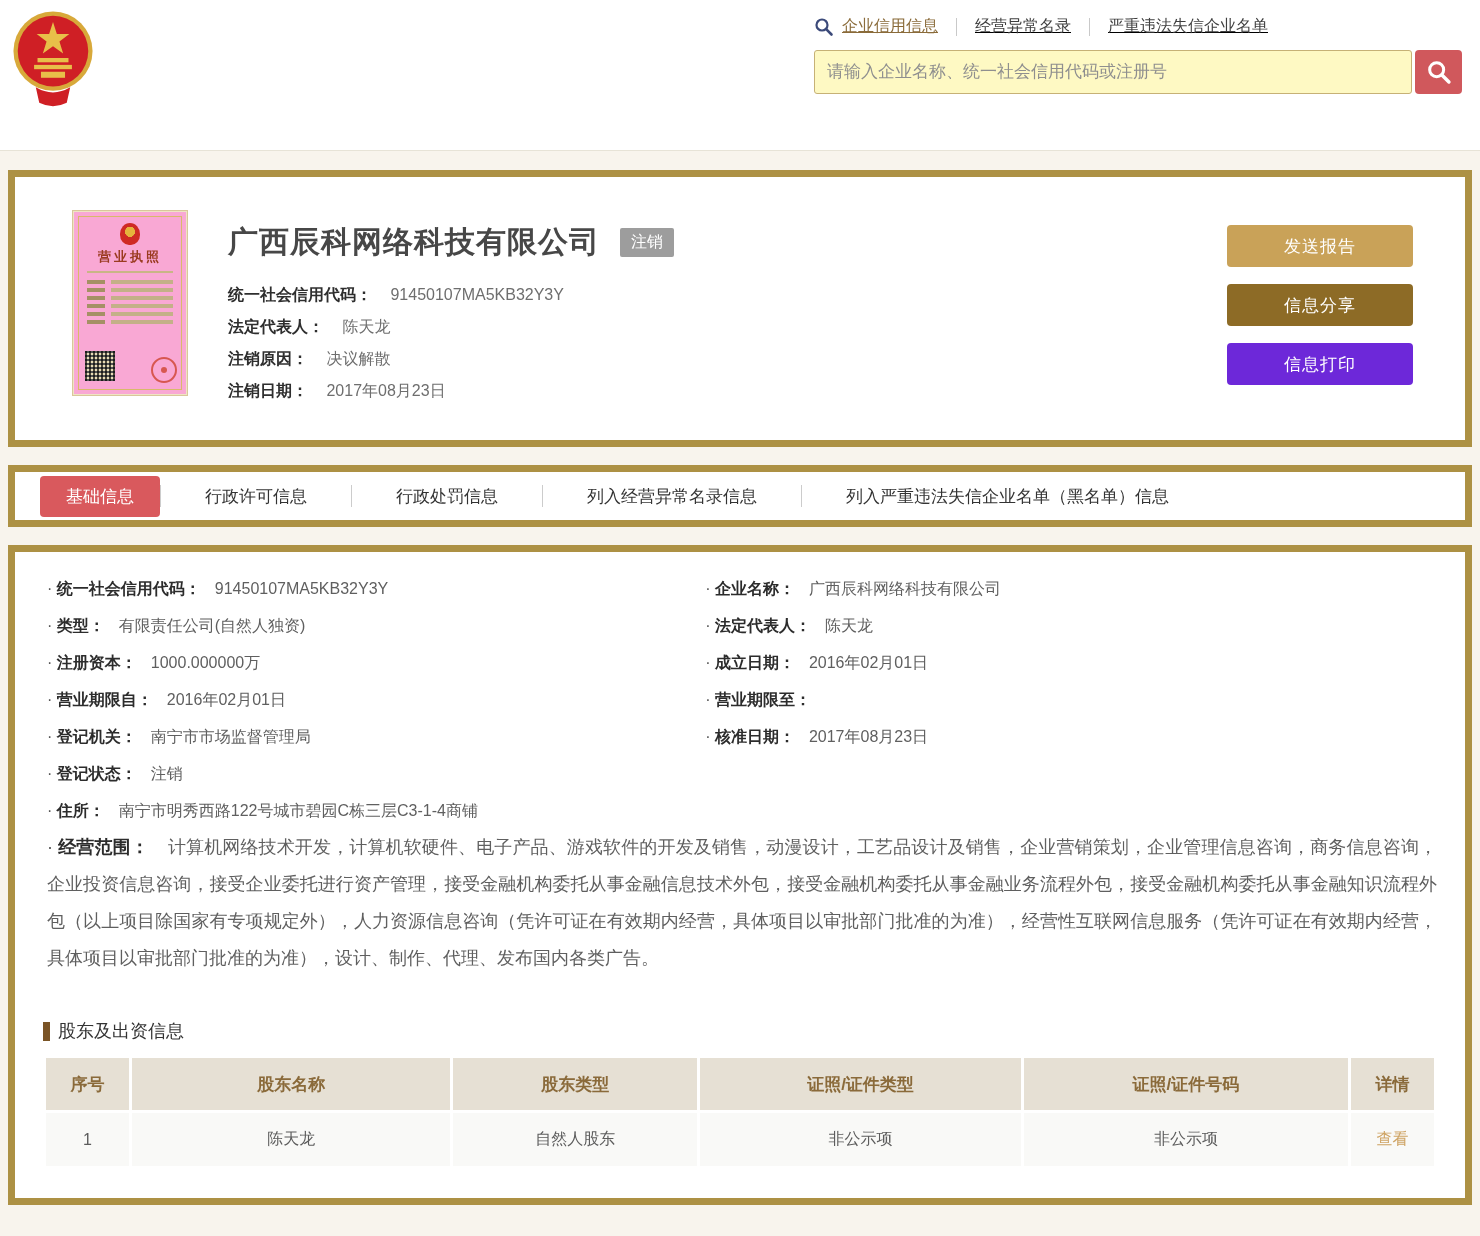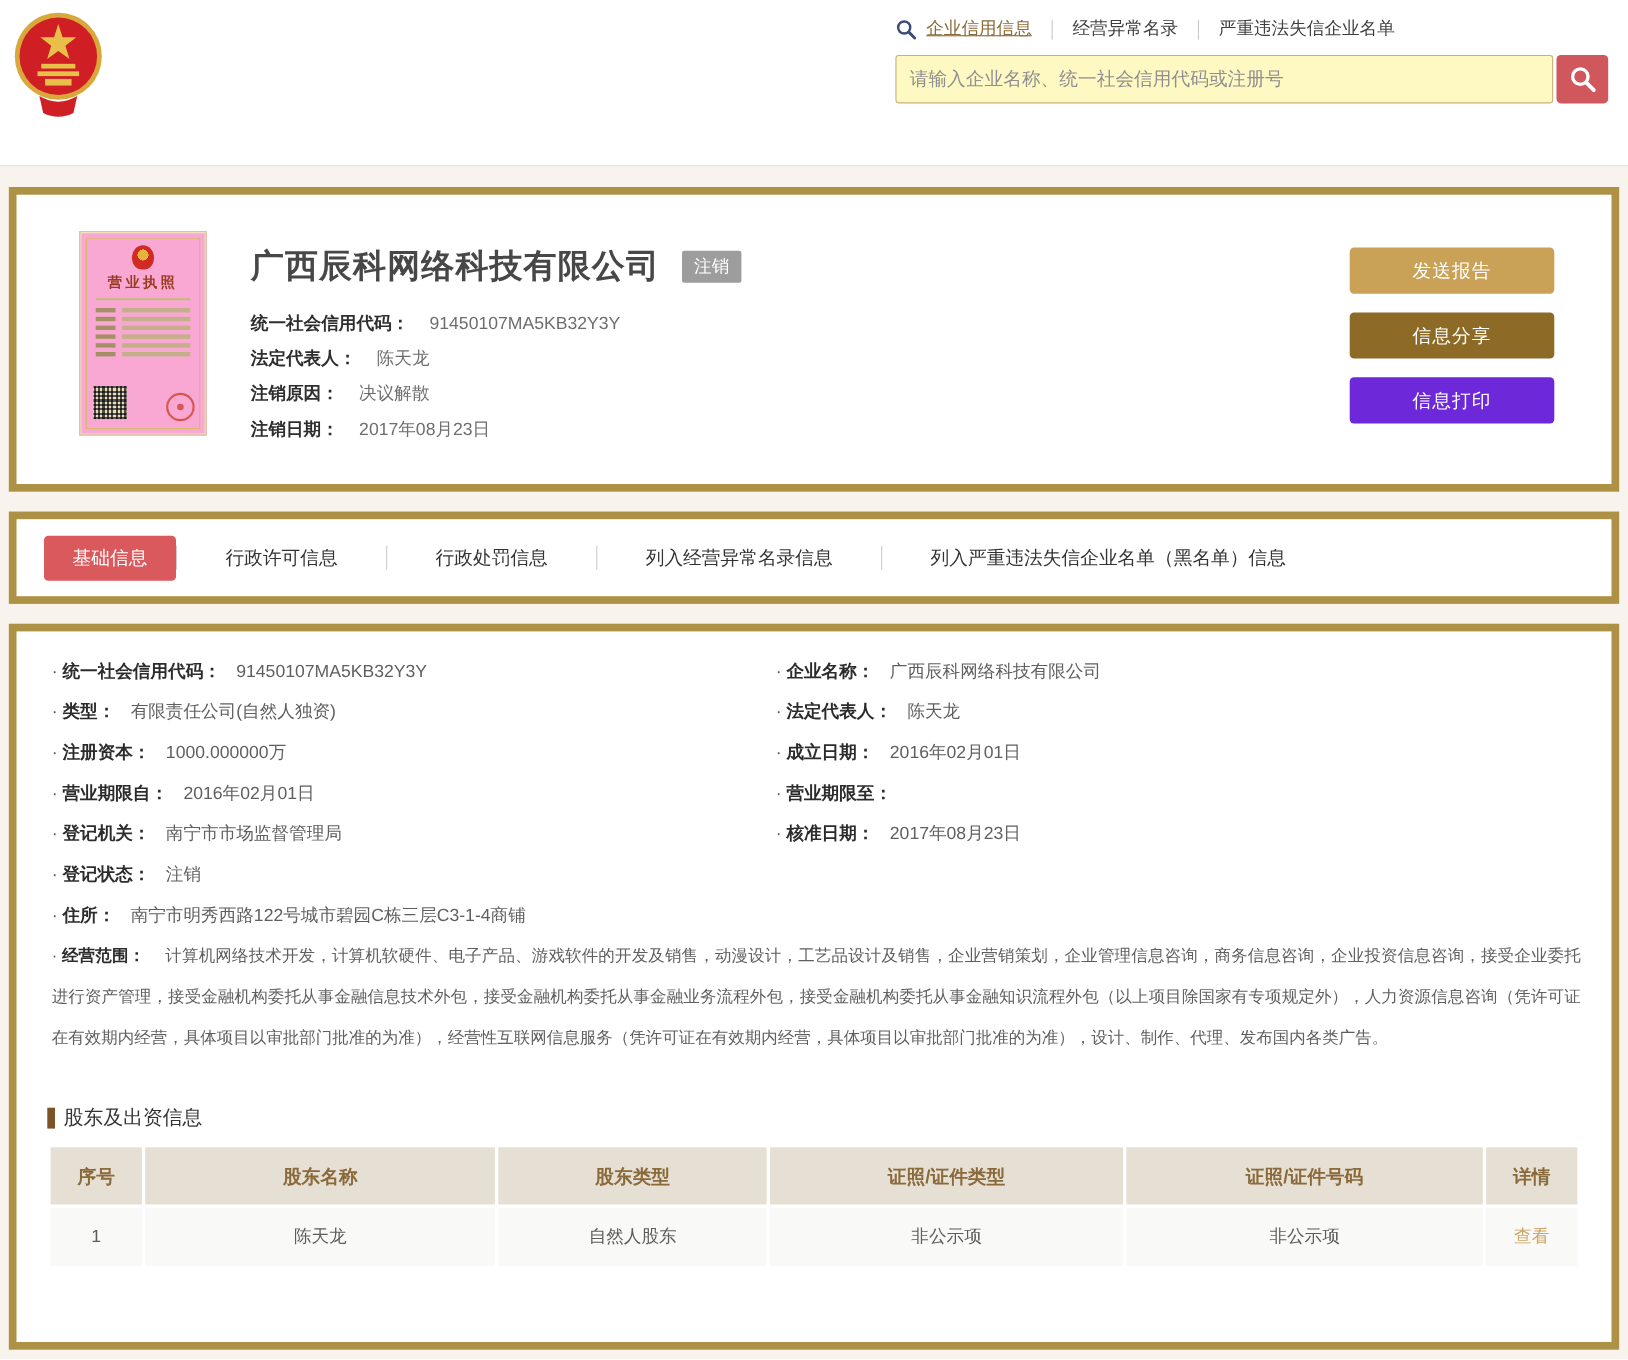--- a/index.html
+++ b/index.html
@@ -8,21 +8,21 @@
 
   
   .site-header { position:relative; height:151px; background:#fff;
     border-bottom:1px solid #e7e3d7; }
   .logo-wrap { position:absolute; left:10px; top:8px; width:86px; height:100px; }
   .title-block { position:absolute; left:100px; top:14px; }
   .title-cn { font-size:42px; font-weight:bold; color:#7a6917; letter-spacing:1px; line-height:48px;}
   .title-en { font-size:19px; color:#ab9339; margin-top:7px; }
 
   .header-right { position:absolute; right:18px; top:16px; width:648px; }
-  .nav-row { display:flex; align-items:center; font-size:16px; margin-bottom:13px; }
+  .nav-row { display:flex; align-items:center; font-size:16px; margin-bottom:13px;text-decoration:underline; }
   .nav-icon { width:20px; height:20px; margin-right:8px; }
   .nav-link { color:#3f3f3f; text-decoration:none; cursor:pointer; }
   .nav-link.active { color:#8a6b3a; text-decoration:underline; }
   .nav-sep { width:1px; height:18px; background:#c9c9c9; margin:0 18px; }
   .search-row { display:flex; align-items:stretch; }
   .search-input { flex:1; height:44px; border:1px solid #c6b176; border-radius:3px;
     padding:0 12px; font-size:17px; color:#333; background:#fef9c3; outline:none;
     font-family:Liberation Sans, sans-serif; }
   .search-input::placeholder { color:#8f8f8f; }
   .search-btn { width:47px; height:44px; margin-left:3px; background:#d0585c;
@@ -69,41 +69,41 @@
   .hero-buttons { width:186px; flex-shrink:0; padding-top:15px; margin-right:2px; }
   .hero-btn { display:block; width:186px; height:42px; margin-bottom:17px;
     border:none; border-radius:4px; color:#fff; font-size:17px; cursor:pointer;
     font-family:inherit; letter-spacing:1px; }
   .btn-send  { background:#c9a258; }
   .btn-share { background:#8d6b26; }
   .btn-print { background:#6d28d9; }
 
   
   .tabs-box { margin-bottom:18px; }
-  .tabs { height:70px; display:flex; align-items:center; padding-left:25px;
+  .tabs { height:48px; display:flex; align-items:center; padding-left:25px;
     font-size:17px; color:#333; }
   .tab { cursor:pointer; white-space:nowrap; }
   .tab.active { background:#d9595d; color:#fff; padding:9px 26px; border-radius:4px; }
   .tab:not(.active) { padding:0 44px; }
   .tab-sep { width:1px; height:22px; background:#ccc; }
 
   
   .content-box { padding:18px 28px 20px 28px; min-height:660px; }
   .section-title { display:flex; align-items:center; font-size:18px; color:#333;
     margin-bottom:12px; }
   .section-title .bar { width:7px; height:19px; background:#7a5426; margin-right:8px; }
 
   .frow { display:flex; }
   .fcell { font-size:16px; line-height:37px; }
   .fcell.left { width:47.5%; padding-left:4px; }
   .fcell.right { flex:1; }
   .flabel2 { font-weight:bold; color:#2c2c2c; }
   .flabel2:before { content:"· "; font-weight:normal; color:#555; }
   .fvalue2 { color:#5f5f5f; margin-left:14px; }
-  .scope-row { font-size:15px; line-height:37px; padding-left:4px; color:#5a5a5a;
+  .scope-row { font-size:18px; line-height:37px; padding-left:4px; color:#5a5a5a;
     text-align:justify; }
 
   .shareholder-section { margin-top:42px; }
   table.sh-table { width:100%; border-collapse:separate; border-spacing:3px 3px;
     table-layout:fixed; }
   .sh-table th { background:#e6e0d4; color:#8a6a3a; font-size:17px; font-weight:bold;
     height:52px; text-align:center; }
   .sh-table td { background:#f9f9f7; color:#5c5c5c; font-size:16px; height:53px;
     text-align:center; }
   .view-link { color:#cfa465; cursor:pointer; text-decoration:none; }

